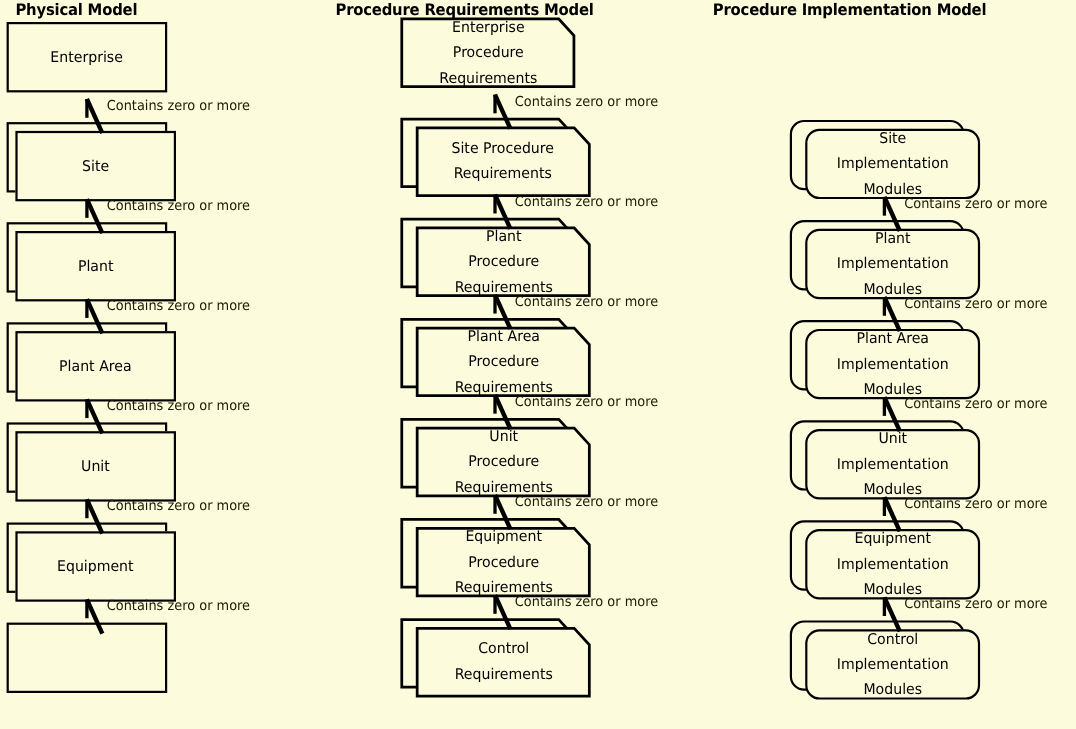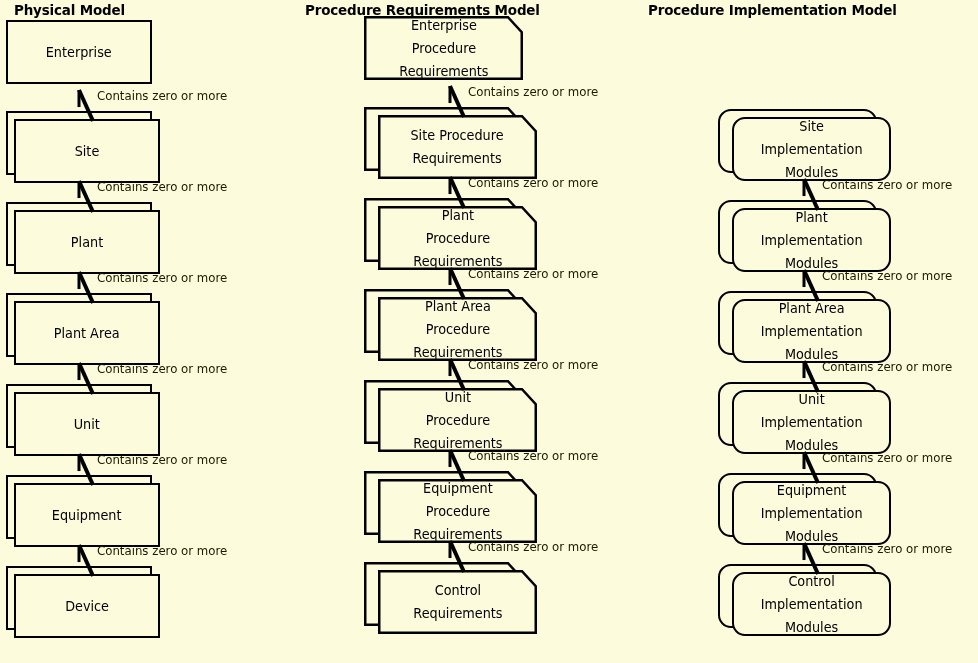--- a/index.html
+++ b/index.html
@@ -111,23 +111,20 @@
         </div>
       </div>
       <div class="node" style="left: 6px; top: 475px; width: 154px; height: 72px;">
         <div class="shadow" style="left: 0px; top: 0px; width: 146px; height: 64px;"></div>
         <div class="face" style="left: 8px; top: 8px; width: 146px; height: 64px;">
           <div class="label">Equipment</div>
         </div>
       </div>
       <div class="node" style="left: 6px; top: 566px; width: 154px; height: 72px;">
         <div class="shadow" style="left: 0px; top: 0px; width: 146px; height: 64px;"></div>
-        <div class="face" style="left: 8px; top: 8px; width: 146px; height: 64px;">
-          <div class="label">Device</div>
-        </div>
       </div>
       <div class="conn" style="left: 67px; top: 90px; width: 44px; height: 31px;"><svg width="44" height="31" style="overflow: visible;">
           <path d="M 12 0 L 26 31" stroke="#000" stroke-width="4" fill="none"></path>
           <path d="M 12 0 L 12 17.05" stroke="#000" stroke-width="3" fill="none"></path>
         </svg></div>
       <div class="conn-label" style="left: 97px; top: 88px;">Contains zero or more</div>
       <div class="conn" style="left: 67px; top: 181px; width: 44px; height: 31px;"><svg width="44" height="31" style="overflow: visible;">
           <path d="M 12 0 L 26 31" stroke="#000" stroke-width="4" fill="none"></path>
           <path d="M 12 0 L 12 17.05" stroke="#000" stroke-width="3" fill="none"></path>
         </svg></div>

